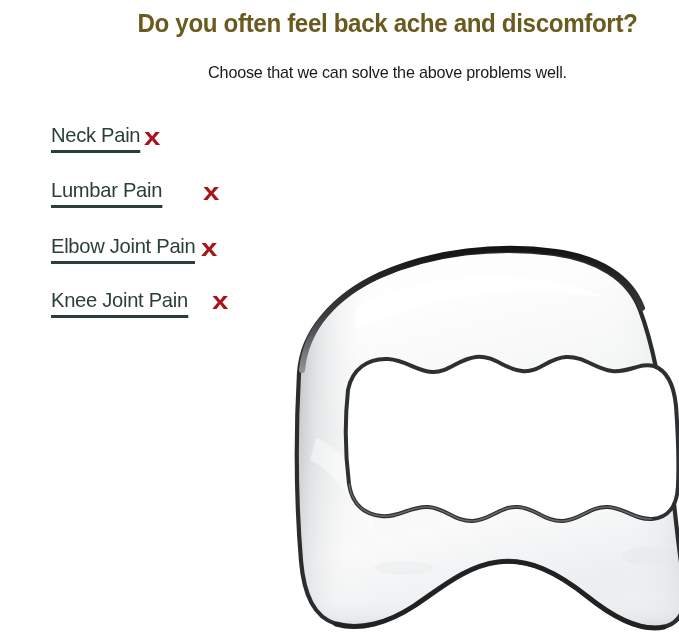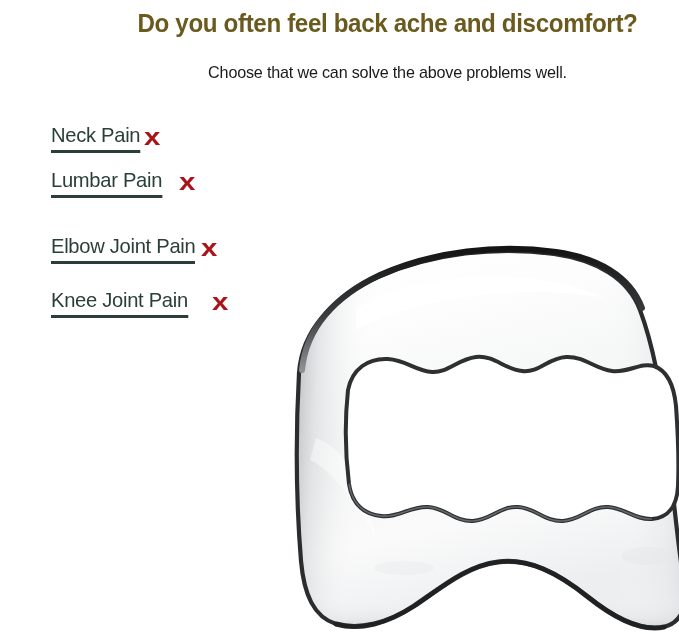--- a/index.html
+++ b/index.html
@@ -74,23 +74,23 @@
     transform:scaleX(1.18) scaleY(0.92);
     transform-origin:left bottom;
     margin-bottom:4px;
   }
   .gap-0{margin-left:0px;}
   .gap-1{margin-left:12px;}
   .gap-2{margin-left:0px;}
   .gap-3{margin-left:18px;}
 
   .row-0{top:122px;}
-  .row-1{top:167px;}
+  .row-1{top:177px;gap:24px;}
   .row-2{top:233px;justify-content:space-between;}
-  .row-3{top:287px;}
+  .row-3{top:287px;align-items:center;}
 
   
   .product{
     position:absolute;
     left:188px;top:238px;
     width:485px;height:398px;
   }
   .product svg{display:block;width:100%;height:100%;}
 </style>
 </head>

